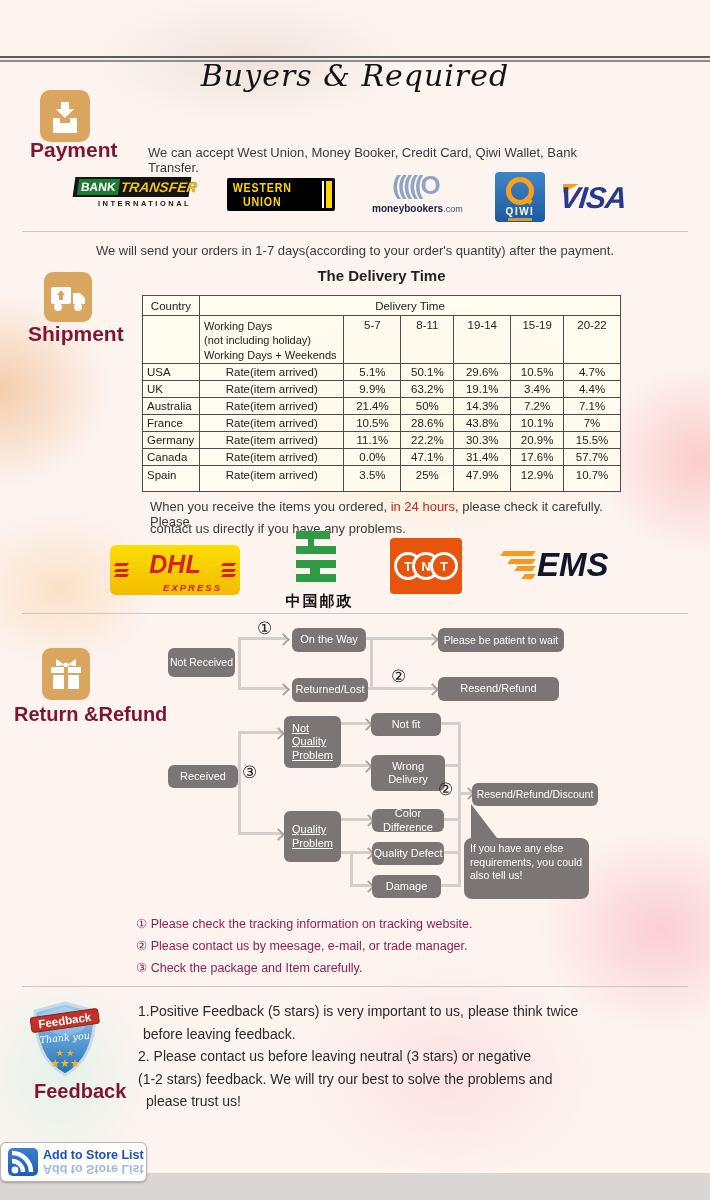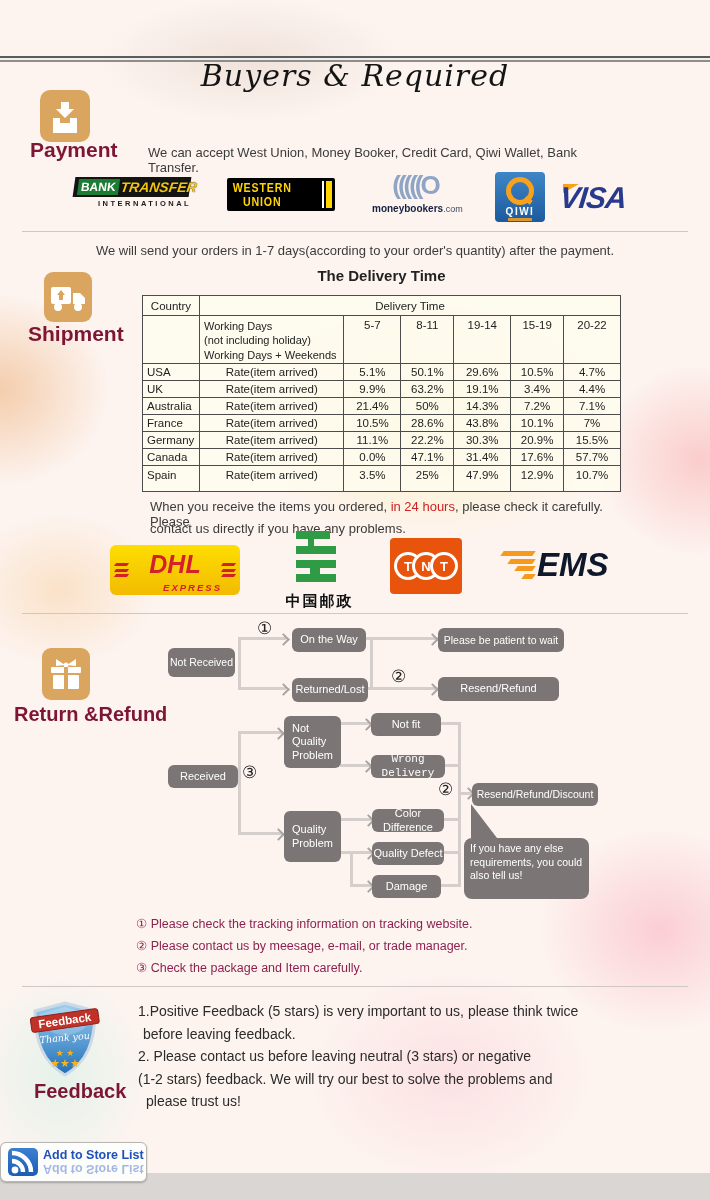--- a/index.html
+++ b/index.html
@@ -81,21 +81,21 @@
   .tnt span{width:22px;height:22px;border:3px solid #fff;border-radius:50%;background:#e9540d;
        color:#fff;font-weight:900;font-size:13px;display:flex;align-items:center;justify-content:center;
        margin:0 -5px;}
   .ems{position:absolute;left:502px;top:540px;width:104px;height:50px;display:flex;align-items:center;}
   .ems-chev{display:flex;flex-direction:column;gap:2.5px;align-items:flex-end;margin-right:3px;}
   .ems-chev div{height:5px;background:#f59a1d;transform:skewX(-35deg);}
   .ems-text{font-style:italic;font-weight:900;font-size:33px;color:#0f172a;letter-spacing:0px;}
   
   .fbox{position:absolute;display:flex;align-items:center;justify-content:center;
         background:#7b7575;color:#fff;border-radius:6px;font-size:11px;text-align:center;line-height:1.2;}
-  .fbox.left{justify-content:flex-start;text-align:left;padding-left:8px;}
+  .fbox.left{justify-content:flex-start;text-align:left;padding-left:8px;text-decoration:underline;}
   .h{position:absolute;height:3px;background:#d4cecc;}
   .v{position:absolute;width:3px;background:#d4cecc;}
   .arr{position:absolute;width:7px;height:7px;border-top:2px solid #aaa3a1;
        border-right:2px solid #aaa3a1;transform:rotate(45deg);}
   .cnum{position:absolute;font-size:17px;color:#222;background:transparent;}
   .bubble{position:absolute;left:464px;top:838px;width:125px;height:61px;background:#7b7575;
        color:#fff;border-radius:8px;font-size:10.5px;line-height:1.3;padding:4px 6px;box-sizing:border-box;text-align:left;}
   .note-line{position:absolute;left:136px;font-size:12.5px;color:#8e2050;}
   
   #feedback-lines{position:absolute;left:138px;top:1000px;width:525px;font-size:14px;
@@ -360,21 +360,21 @@
 
 <div class="fbox" style="left:168px;top:648px;width:67px;height:29px;font-size:10.5px;">Not Received</div>
 <div class="fbox" style="left:292px;top:628px;width:74px;height:24px;">On the Way</div>
 <div class="fbox" style="left:292px;top:678px;width:76px;height:24px;">Returned/Lost</div>
 <div class="fbox" style="left:438px;top:628px;width:126px;height:24px;font-size:10.5px;">Please be patient to wait</div>
 <div class="fbox" style="left:438px;top:677px;width:121px;height:24px;">Resend/Refund</div>
 <div class="fbox" style="left:168px;top:765px;width:70px;height:23px;">Received</div>
 <div class="fbox left" style="left:284px;top:716px;width:57px;height:52px;box-sizing:border-box;">Not Quality Problem</div>
 <div class="fbox left" style="left:284px;top:811px;width:57px;height:51px;box-sizing:border-box;">Quality Problem</div>
 <div class="fbox" style="left:371px;top:713px;width:70px;height:23px;">Not fit</div>
-<div class="fbox" style="left:371px;top:755px;width:74px;height:23px;font-family:Liberation Mono, monospace;">Wrong Delivery</div>
+<div class="fbox" style="left:371px;top:755px;width:74px;height:36px;">Wrong Delivery</div>
 <div class="fbox" style="left:372px;top:809px;width:72px;height:23px;">Color Difference</div>
 <div class="fbox" style="left:372px;top:842px;width:72px;height:23px;">Quality Defect</div>
 <div class="fbox" style="left:372px;top:875px;width:69px;height:23px;">Damage</div>
 <div class="fbox" style="left:472px;top:783px;width:126px;height:23px;font-size:10.5px;">Resend/Refund/Discount</div>
 
 <svg class="abs" style="left:461px;top:804px;" width="40" height="36" viewBox="0 0 40 36">
   <polygon points="10,0 36,34 10,34" fill="#7b7575"></polygon>
 </svg>
 <div class="bubble">If you have any else requirements, you could also tell us!</div>
 

